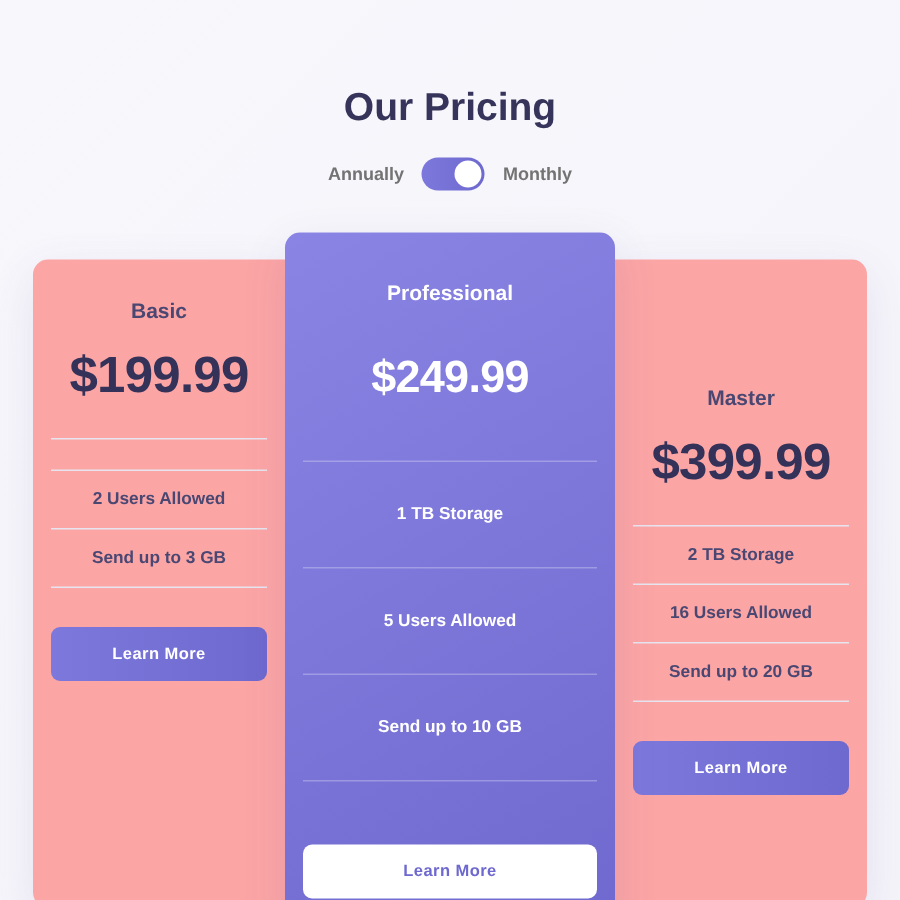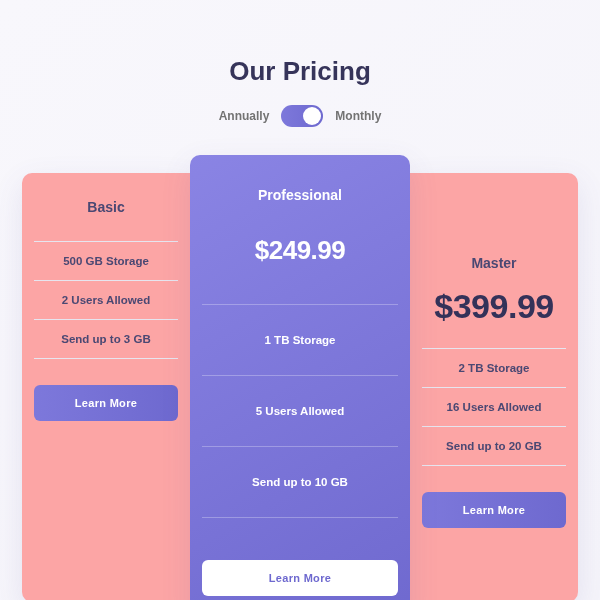--- a/index.html
+++ b/index.html
@@ -84,21 +84,21 @@
     margin-bottom: 16px;
   }
   .feature .tier { color: #fff; }
   .price {
     font-size: 34px;
     font-weight: 800;
     color: #343259;
     letter-spacing: -0.5px;
     margin-bottom: 12px;
   }
-  .feature .price { color: #fff; font-size: 26px; }
+  .feature .price { color: #fff; font-size: 30px; }
   .sep {
     width: 100%;
     height: 1px;
     background: #e6e5ef;
     margin: 10px 0;
   }
   .feature .sep { background: rgba(255,255,255,0.28); }
   .meta {
     font-size: 11.5px;
     font-weight: 700;
@@ -138,22 +138,22 @@
     <div class="toggle">
       <div class="toggle-knob"></div>
     </div>
     <span class="toggle-label">Monthly</span>
   </div>
 
   <div class="cards">
 
     <div class="card small left">
       <div class="tier">Basic</div>
+      <div class="price">$199.99</div>
       <div class="sep"></div>
-      <div class="meta">500 GB Storage</div>
       <div class="sep"></div>
       <div class="meta">2 Users Allowed</div>
       <div class="sep"></div>
       <div class="meta">Send up to 3 GB</div>
       <div class="sep"></div>
       <button class="btn purple">Learn More</button>
     </div>
 
     <div class="card feature">
       <div class="tier">Professional</div>

